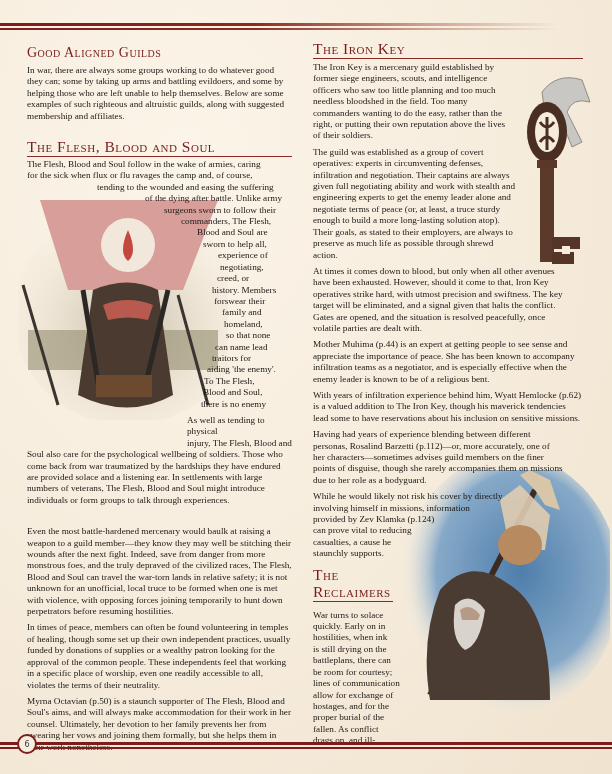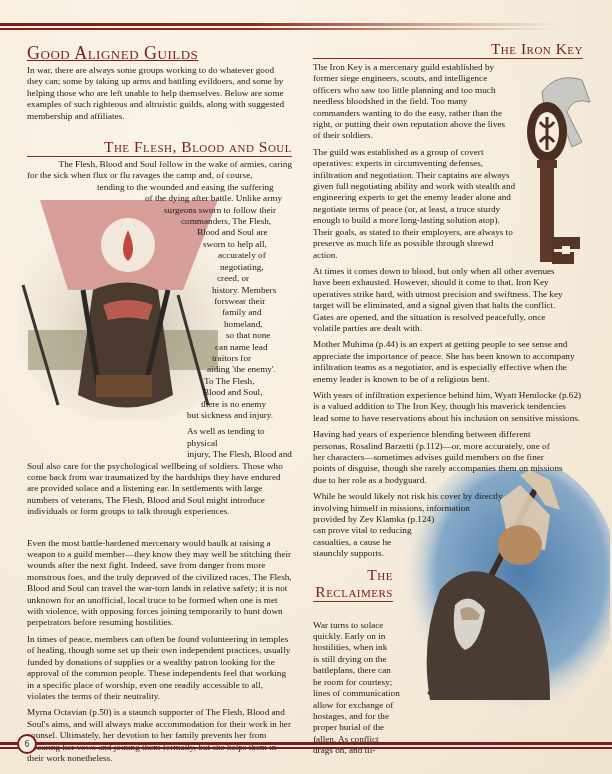--- a/index.html
+++ b/index.html
@@ -10,22 +10,22 @@
   .rule-top{position:absolute;left:0;top:23px;width:560px;height:8px;}
   .rule-top .l1{position:absolute;left:0;top:0;width:100%;height:2.5px;background:linear-gradient(90deg,#7c1c1c 0%,#8a2a22 45%,rgba(160,80,60,.5) 75%,rgba(200,150,120,0) 100%);}
   .rule-top .l2{position:absolute;left:0;top:5px;width:100%;height:1.5px;background:linear-gradient(90deg,#7c1c1c 0%,#8a2a22 45%,rgba(160,80,60,.5) 75%,rgba(200,150,120,0) 100%);}
   .rule-bottom{position:absolute;left:0;top:742px;width:612px;height:8px;}
   .rule-bottom .l1{position:absolute;left:0;top:0;width:100%;height:2.5px;background:#7c1c1c;}
   .rule-bottom .l2{position:absolute;left:0;top:5px;width:100%;height:1.5px;background:#7c1c1c;}
   .page-num{position:absolute;left:17px;top:734px;width:20px;height:20px;border-radius:50%;
     border:2.5px solid #7c1c1c;background:#f7eedf;font-family:"DejaVu Sans",sans-serif;font-size:8px;
     color:#3a3a3a;display:flex;align-items:center;justify-content:center;box-sizing:border-box;}
   h1,h2{margin:0;font-family:"Liberation Serif","DejaVu Serif",serif;font-weight:normal;color:#7a1b1b;font-variant:small-caps;letter-spacing:.5px;}
-  h1{font-size:18px;line-height:20px;text-decoration:underline;}
-  h2{font-size:15.5px;line-height:17px;border-bottom:1.5px solid #8a2a22;padding-bottom:1px;text-align:right;}
+  h1{font-size:14px;line-height:20px;}
+  h2{font-size:15.5px;line-height:17px;border-bottom:1.5px solid #8a2a22;padding-bottom:1px;}
   .col{position:absolute;font-size:9.2px;line-height:11.4px;}
   p{margin:0 0 5px 0;}
   .ref{}
   .left{left:27px;top:43px;width:265px;}
   .right{left:313px;top:40px;width:270px;}
 
   
   .art-banner{position:absolute;left:18px;top:195px;width:210px;height:225px;}
   .art-key{position:absolute;left:522px;top:72px;width:70px;height:215px;}
   .art-reclaimer{position:absolute;left:400px;top:470px;width:210px;height:250px;}
@@ -90,43 +90,42 @@
     <path d="M55 135 Q70 120 85 140 Q80 175 65 180 Q50 170 55 135Z" fill="#d8d3cc"></path>
     <path d="M60 140 Q70 132 80 145 L78 150 L62 150 Z" fill="#b59a86"></path>
   </svg>
 
   <div class="col left">
     <h1>Good Aligned Guilds</h1>
     <p style="margin-top:2px">In war, there are always some groups working to do whatever good they can; some by taking up arms and battling evildoers, and some by helping those who are left unable to help themselves. Below are some examples of such righteous and altruistic guilds, along with suggested membership and affiliates.</p>
     <h2 style="margin-top:16px;margin-bottom:2px">The Flesh, Blood and Soul</h2>
 
     <div style="margin-bottom:5px">
-      <div style="text-align:right">The Flesh, Blood and Soul follow in the wake of armies, caring</div>
+      <div style="text-align:left">The Flesh, Blood and Soul follow in the wake of armies, caring</div>
       <div style="padding-left:0">for the sick when flux or flu ravages the camp and, of course,</div>
       <div style="padding-left:70px">tending to the wounded and easing the suffering</div>
       <div style="padding-left:118px">of the dying after battle. Unlike army</div>
       <div style="padding-left:137px">surgeons sworn to follow their</div>
       <div style="padding-left:154px">commanders, The Flesh,</div>
       <div style="padding-left:170px">Blood and Soul are</div>
       <div style="padding-left:176px">sworn to help all,</div>
-      <div style="padding-left:191px">accurately of</div>
+      <div style="padding-left:191px">experience of</div>
       <div style="padding-left:193px">negotiating,</div>
       <div style="padding-left:190px">creed, or</div>
       <div style="padding-left:185px">history. Members</div>
       <div style="padding-left:187px">forswear their</div>
       <div style="padding-left:195px">family and</div>
       <div style="padding-left:197px">homeland,</div>
       <div style="padding-left:199px">so that none</div>
       <div style="padding-left:188px">can name lead</div>
       <div style="padding-left:185px">traitors for</div>
       <div style="padding-left:180px">aiding 'the enemy'.</div>
       <div style="padding-left:177px">To The Flesh,</div>
       <div style="padding-left:176px">Blood and Soul,</div>
       <div style="padding-left:174px">there is no enemy</div>
-      <div style="padding-left:160px">but sickness and injury.</div>
     </div>
 
     <div style="margin-bottom:20px">
       <div style="padding-left:160px">As well as tending to physical</div>
       <div style="padding-left:160px">injury, The Flesh, Blood and</div>
       <div>Soul also care for the psychological wellbeing of soldiers. Those who come back from war traumatized by the hardships they have endured are provided solace and a listening ear. In settlements with large numbers of veterans, The Flesh, Blood and Soul might introduce individuals or form groups to talk through experiences.</div>
     </div>
 
     <p>Even the most battle-hardened mercenary would baulk at raising a weapon to a guild member—they know they may well be stitching their wounds after the next fight. Indeed, save from danger from more monstrous foes, and the truly depraved of the civilized races, The Flesh, Blood and Soul can travel the war-torn lands in relative safety; it is not unknown for an unofficial, local truce to be formed when one is met with violence, with opposing forces joining temporarily to hunt down perpetrators before resuming hostilities.</p>
     <p>In times of peace, members can often be found volunteering in temples of healing, though some set up their own independent practices, usually funded by donations of supplies or a wealthy patron looking for the approval of the common people. These independents feel that working in a specific place of worship, even one readily accessible to all, violates the terms of their neutrality.</p>
@@ -145,21 +144,21 @@
       <div>While he would likely not risk his cover by directly</div>
       <div>involving himself in missions, information</div>
       <div><span>provided by Zev Klamka </span><span class="ref">(p.124)</span></div>
       <div>can prove vital to reducing</div>
       <div>casualties, a cause he</div>
       <div>staunchly supports.</div>
     </div>
 
     <div style="width:80px">
       <h2 style="border-bottom:none;padding:0;line-height:17px">The</h2>
-      <h2 style="margin-bottom:18px">Reclaimers</h2>
+      <h2 style="margin-bottom:8px">Reclaimers</h2>
     </div>
     <div>
       <div>War turns to solace</div>
       <div>quickly. Early on in</div>
       <div>hostilities, when ink</div>
       <div>is still drying on the</div>
       <div>battleplans, there can</div>
       <div>be room for courtesy;</div>
       <div>lines of communication</div>
       <div>allow for exchange of</div>

